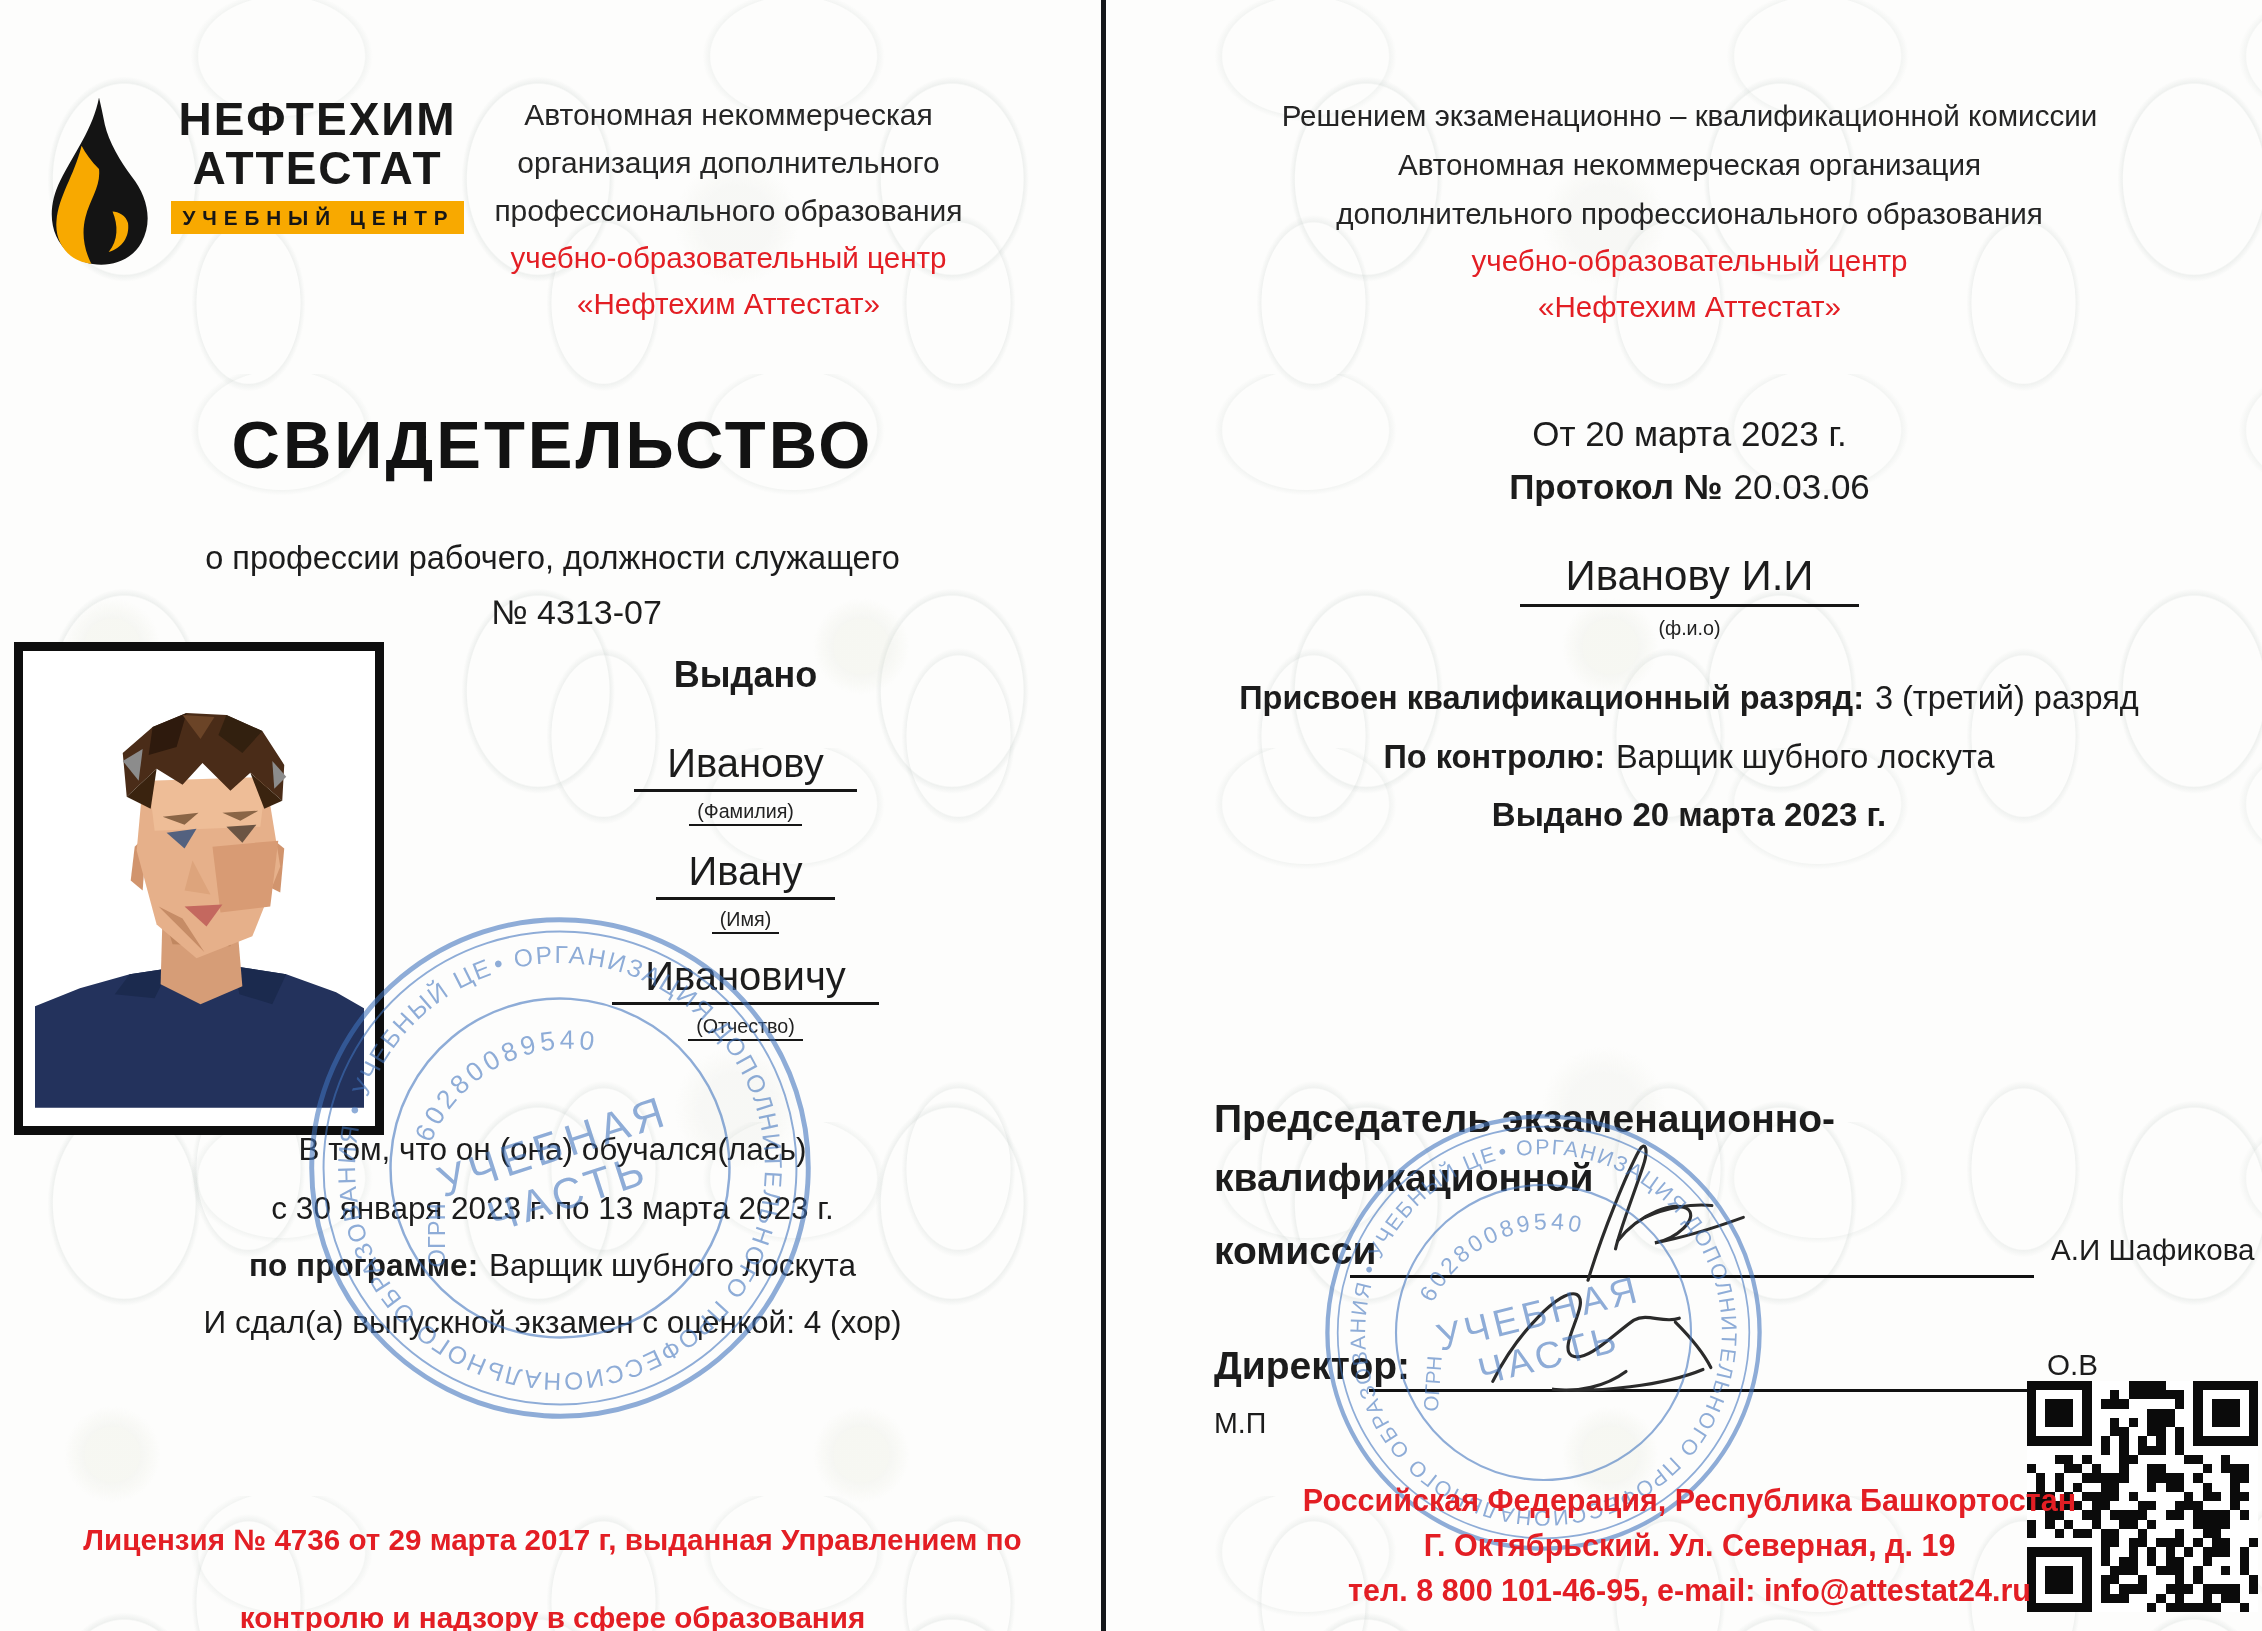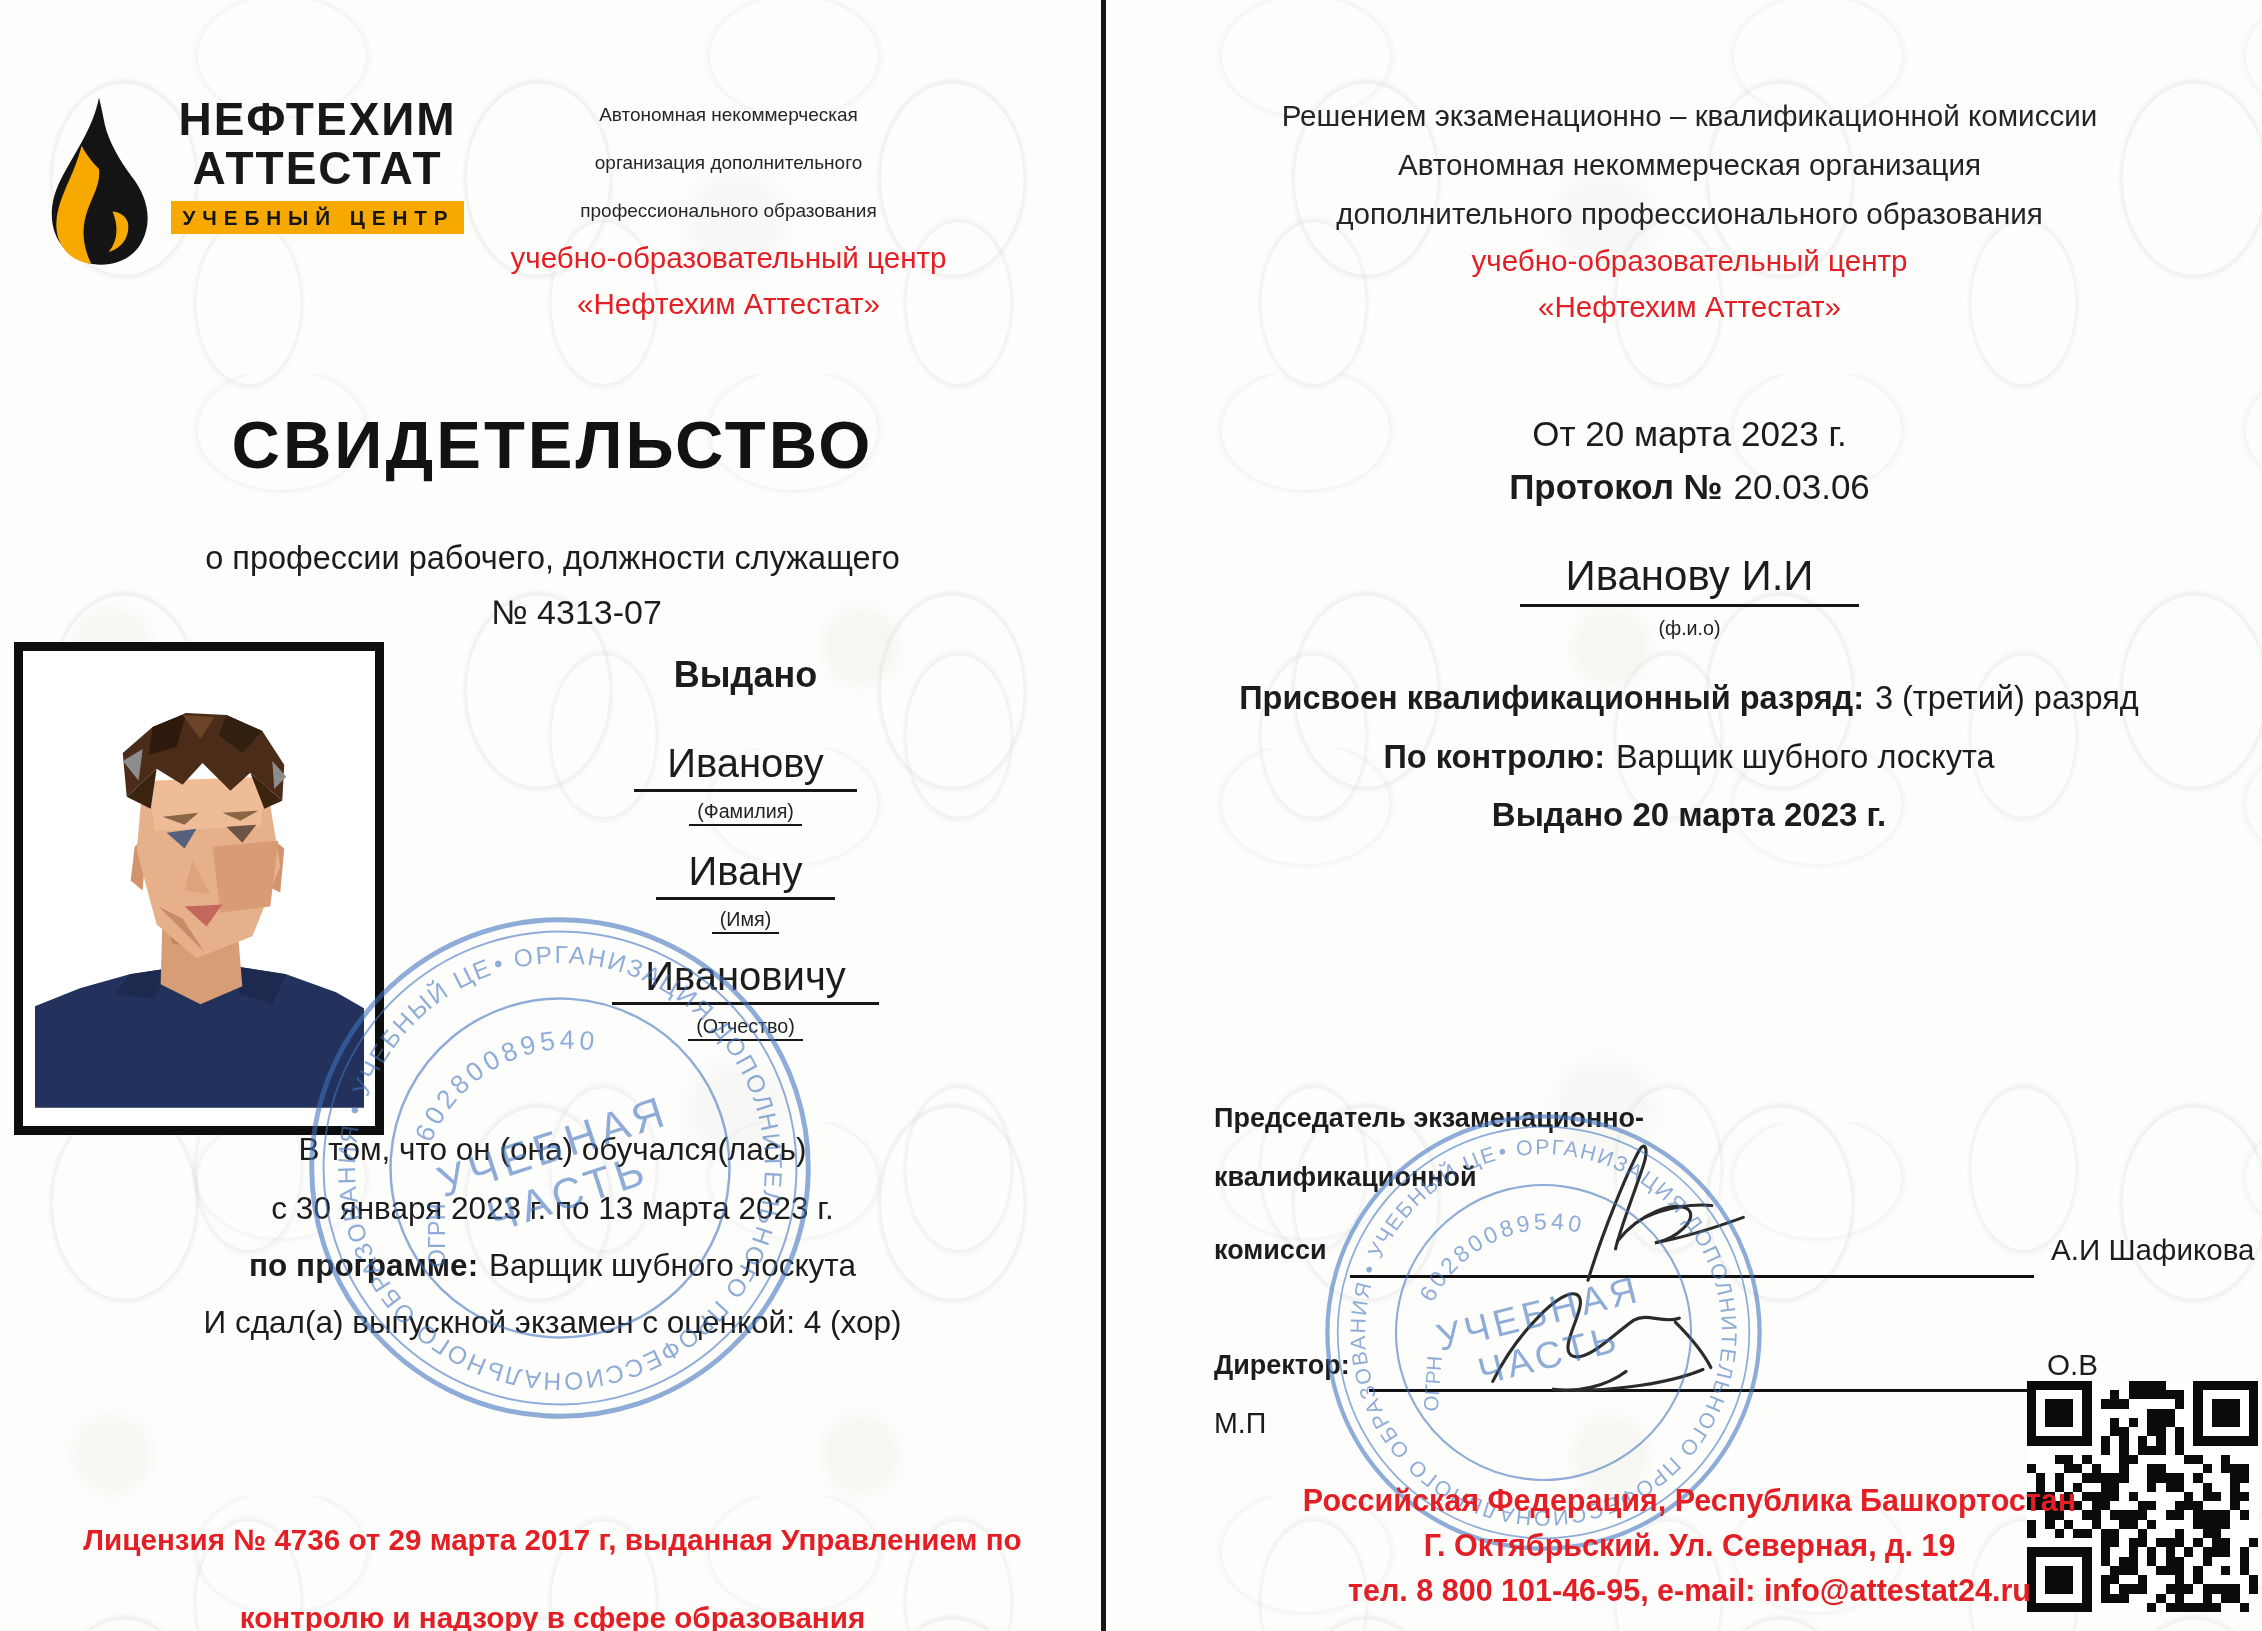--- a/index.html
+++ b/index.html
@@ -18,42 +18,42 @@
   .abs{position:absolute;}
   .ctr{text-align:center;}
   .divider{position:absolute;top:0;bottom:0;width:4.9px;background:#14161a;}
   
   .logo{display:flex;align-items:flex-start;gap:13.8px;}
   .logo-text{display:flex;flex-direction:column;text-align:center;}
   .logo-word{font-weight:bold;font-size:46px;line-height:49px;letter-spacing:2px;color:#181818;}
   .logo-badge{margin-top:7.9px;background:#f8a900;color:#161616;font-weight:bold;
               font-size:20.7px;letter-spacing:6.9px;padding:4.9px 9.9px 3.9px 11.8px;white-space:nowrap;}
   
-  .org-line{font-size:19px;line-height:48px;color:#262626;}
+  .org-line{font-size:30px;line-height:48px;color:#262626;}
   .red{color:#e31e24;}
   .red-line{font-size:29.6px;line-height:46px;font-weight:500;}
   .title{font-size:67px;font-weight:bold;letter-spacing:3px;color:#121212;}
   .subtitle{font-size:32.5px;}
   .cert-no{font-size:34px;}
   
   .photo-frame{border:9.9px solid #0e0e0e;background:#fff;padding:11.8px;}
   
   .field-value{display:inline-block;font-size:40px;border-bottom:3px solid #161616;padding:0 33px 3px;}
   .field-label{display:inline-block;font-size:19.7px;border-bottom:2px solid #161616;padding:0 7.9px 1px;color:#222;}
   .vydano{font-size:36px;font-weight:bold;}
   .body-line{font-size:31.5px;}
   .b{font-weight:bold;}
   .lbl{margin-right:10.8px;}
   .license-line{font-size:29.6px;line-height:45px;font-weight:600;margin-top:33px;}
   
   .r-head{font-size:29.6px;line-height:49px;color:#242424;}
   .date-line{font-size:35px;}
   .fio{display:inline-block;font-size:42px;border-bottom:3px solid #161616;padding:0 45px 3.9px;}
   .fio-label{font-size:19.7px;color:#222;}
-  .sig-label{font-size:27px;font-weight:bold;line-height:39px;}
+  .sig-label{font-size:39px;font-weight:bold;line-height:39px;}
   .sig-name{font-size:29.6px;}
   .sig-line{border-top:3px solid #111;}
   .mp{font-size:28.6px;}
   .addr-line{font-size:30.5px;line-height:45px;font-weight:600;}
   
   .stamp{opacity:0.58;pointer-events:none;}
   .stamp text{fill:#3f73bd;}
   .stamp circle{stroke:#3f73bd;fill:none;}
   .sig-svg path{stroke:#2b2b2b;fill:none;stroke-width:3.2;stroke-linecap:round;}
 </style>

